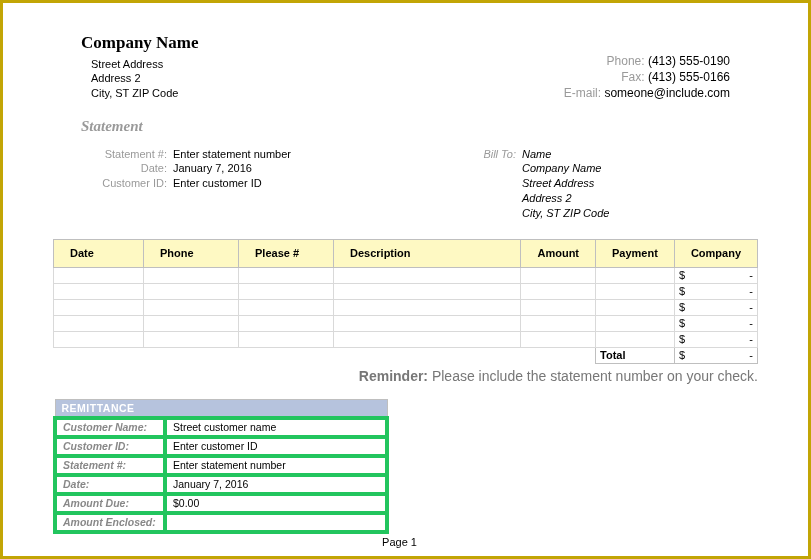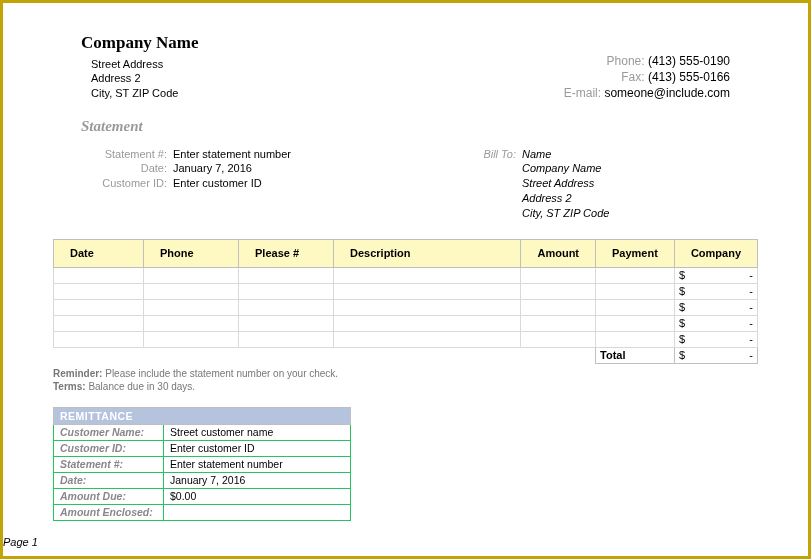--- a/index.html
+++ b/index.html
@@ -72,56 +72,58 @@
     height: 16px;
     padding: 1px 4px;
   }
   .ledger .bal-cell { white-space: nowrap; }
   .ledger .bal-cell .cur { float: left; }
   .ledger .bal-cell .dash { float: right; }
   .ledger tr.total-row td { border: 1px solid #bfbfbf; }
   .ledger tr.total-row td.noborder { border: none; }
   .ledger tr.total-row td.total-label { text-align: left; font-weight: bold; padding-right: 6px; }
   .notes {
-    font-size: 10px;
+    font-size: 14px;
     color: #777;
     margin: 3px 0 14px 0;
     line-height: 1.3;
+    text-align: right;
   }
   .notes b { color: #777; font-weight: bold; }
   
   .remit {
-    width: 298px;
+    width: 336px;
     border-collapse: collapse;
     font-size: 10.5px;
   }
   .remit th {
     background: #b6c3dd;
     color: #fff;
     text-align: left;
     font-weight: bold;
     padding: 2px 6px;
     border: 1px solid #bfbfbf;
     letter-spacing: 0.5px;
   }
   .remit td {
-    border: 1px solid #22c55e;
+    border: 4px solid #22c55e;
     padding: 1.5px 6px;
   }
   .remit td.rl {
     width: 110px;
     font-style: italic;
     font-weight: bold;
     color: #888;
   }
   .page-num {
+    text-align: center;
     font-size: 11px;
     position: absolute;
     bottom: 8px;
-    left: 0; right: 12px; font-style: italic;
+    left: 0; right: 12px;
   }
 </style>
 </head>
 <body>
 
 <div class="outer">
 
   <div class="header-row">
     <div class="company-block">
       <div class="company-name">Company Name</div>
@@ -274,21 +276,20 @@
         <td class="bal-cell">
             <span class="cur">$</span>
             <span class="dash">-</span>
           </td>
       </tr>
     </tbody>
   </table>
 
   <div class="notes">
     <div><b>Reminder:</b><span> Please include the statement number on your check.</span></div>
-    <div><b>Terms:</b><span> Balance due in 30 days.</span></div>
   </div>
 
   <table class="remit">
     <tbody>
         <tr>
           <th colspan="2">REMITTANCE</th>
         </tr>
     <tr>
           <td class="rl">Customer Name:</td>
           <td>Street customer name</td>

